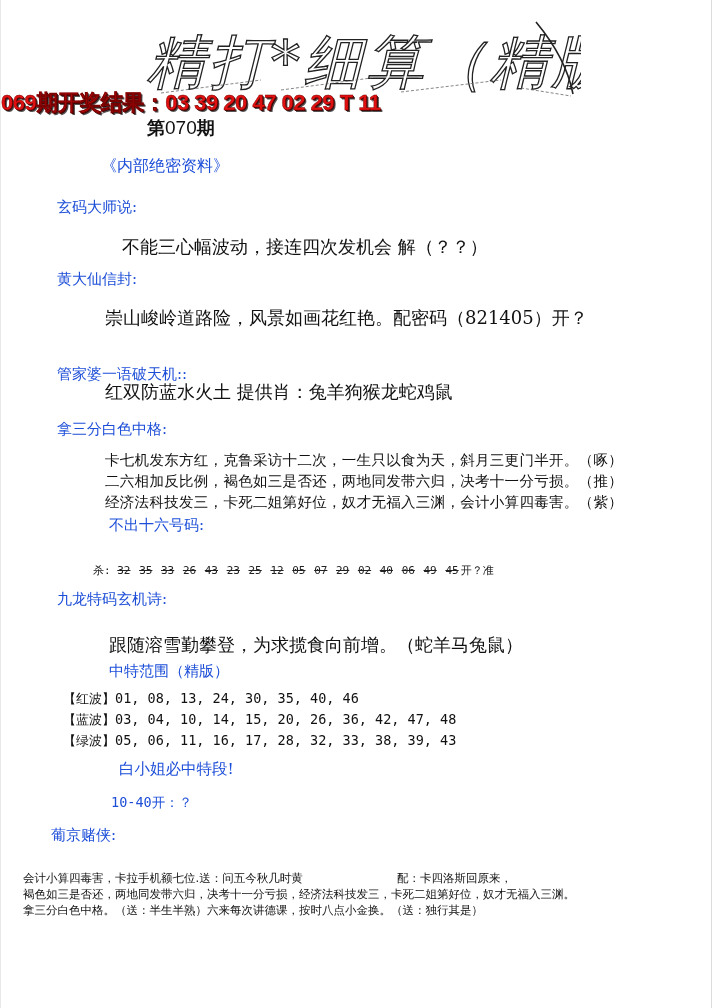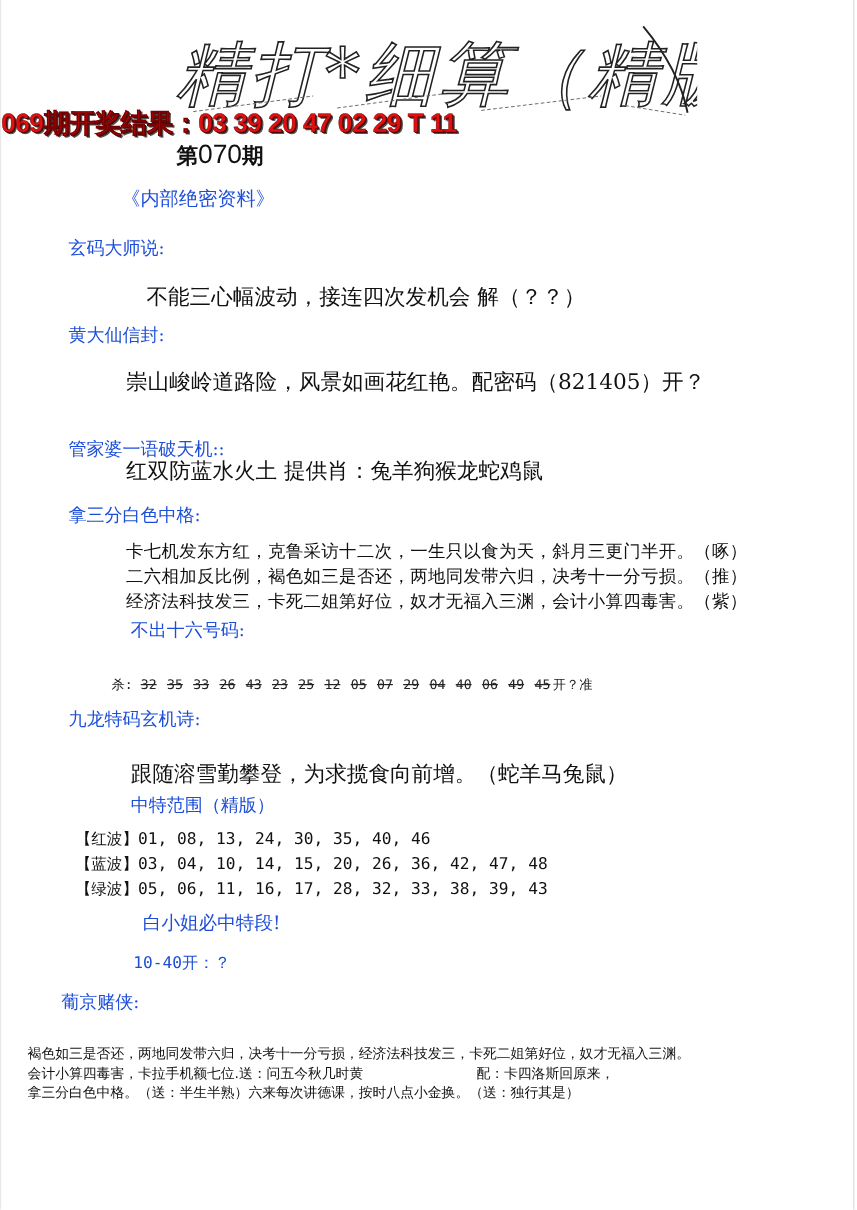--- a/index.html
+++ b/index.html
@@ -19,21 +19,21 @@
   .banner-title .t { font-family: "DejaVu Serif", serif; font-size: 58px; fill: none;
                      stroke: #222; stroke-width: 1.3; font-style: italic; letter-spacing: 4px; }
 
   .result-line {
     left: 0px; top: 88px; font-family: "Liberation Sans", sans-serif; font-weight: bold;
     font-size: 22px; color: #e01010; letter-spacing: -0.5px;
     text-shadow: 1px 1px 0 #3a0a0a, 2px 2px 0 #555;
     -webkit-text-stroke: 0.4px #700;
   }
   .issue { left: 146px; top: 116px; font-family: "Liberation Sans", sans-serif; font-size: 18px; font-weight: bold; color: #111; }
-  .issue .num { font-weight: normal; font-size: 22px; text-align: right; }
+  .issue .num { font-weight: normal; font-size: 19px; text-align: right; }
 
   .heading-big { font-size: 16px; color: #1d4ed8; }
   .label { font-size: 15px; color: #1d4ed8; }
   .body-big { font-size: 18px; color: #111; }
   .poem { font-family: "DejaVu Sans", sans-serif; font-size: 14.5px; line-height: 21px; color: #111; letter-spacing: 0.3px; }
 
   .kill-line { font-family: "DejaVu Sans Mono", monospace; font-size: 11px; color: #222; }
   .kill-line .num { text-decoration: line-through; text-decoration-thickness: 1px; margin-right: 2px; }
 
   .wave { font-family: "DejaVu Sans Mono", monospace; font-size: 13.5px; color: #111; }
@@ -86,21 +86,21 @@
     <span class="num">35</span>
     <span class="num">33</span>
     <span class="num">26</span>
     <span class="num">43</span>
     <span class="num">23</span>
     <span class="num">25</span>
     <span class="num">12</span>
     <span class="num">05</span>
     <span class="num">07</span>
     <span class="num">29</span>
-    <span class="num">04</span>
+    <span class="num">02</span>
     <span class="num">40</span>
     <span class="num">06</span>
     <span class="num">49</span>
     <span class="num">45</span><span>开？准</span>
   </div>
 
   <div class="abs label" style="left:56px; top:590px;">九龙特码玄机诗:</div>
   <div class="abs body-big" style="left:108px; top:633px;">跟随溶雪勤攀登，为求揽食向前增。（蛇羊马兔鼠）</div>
   <div class="abs label" style="left:108px; top:662px;">中特范围（精版）</div>
 
@@ -112,21 +112,21 @@
   </div>
   <div class="abs wave" style="left:62px; top:732px;">
     <span class="tag">【绿波】</span><span>05, 06, 11, 16, 17, 28, 32, 33, 38, 39, 43</span>
   </div>
 
   <div class="abs label" style="left:118px; top:759px; font-size:15.5px;">白小姐必中特段!</div>
   <div class="abs label" style="left:110px; top:794px; font-family:'DejaVu Sans Mono', monospace; font-size:13.5px;">10-40开：？</div>
   <div class="abs label" style="left:50px; top:826px;">葡京赌侠:</div>
 
   <div class="abs footer" style="left:22px; top:870px;">
-    <div>褐色如三是否还，两地同发带六归，决考十一分亏损，经济法科技发三，卡死二姐第好位，奴才无福入三渊。</div>
     <div style="position:relative;">
       <span>会计小算四毒害，卡拉手机额七位.送：问五今秋几时黄</span>
       <span style="position:absolute; left:374px;">配：卡四洛斯回原来，</span>
     </div>
+    <div>褐色如三是否还，两地同发带六归，决考十一分亏损，经济法科技发三，卡死二姐第好位，奴才无福入三渊。</div>
     <div>拿三分白色中格。（送：半生半熟）六来每次讲德课，按时八点小金换。（送：独行其是）</div>
   </div>
 
 </div>
 
 </body></html>

